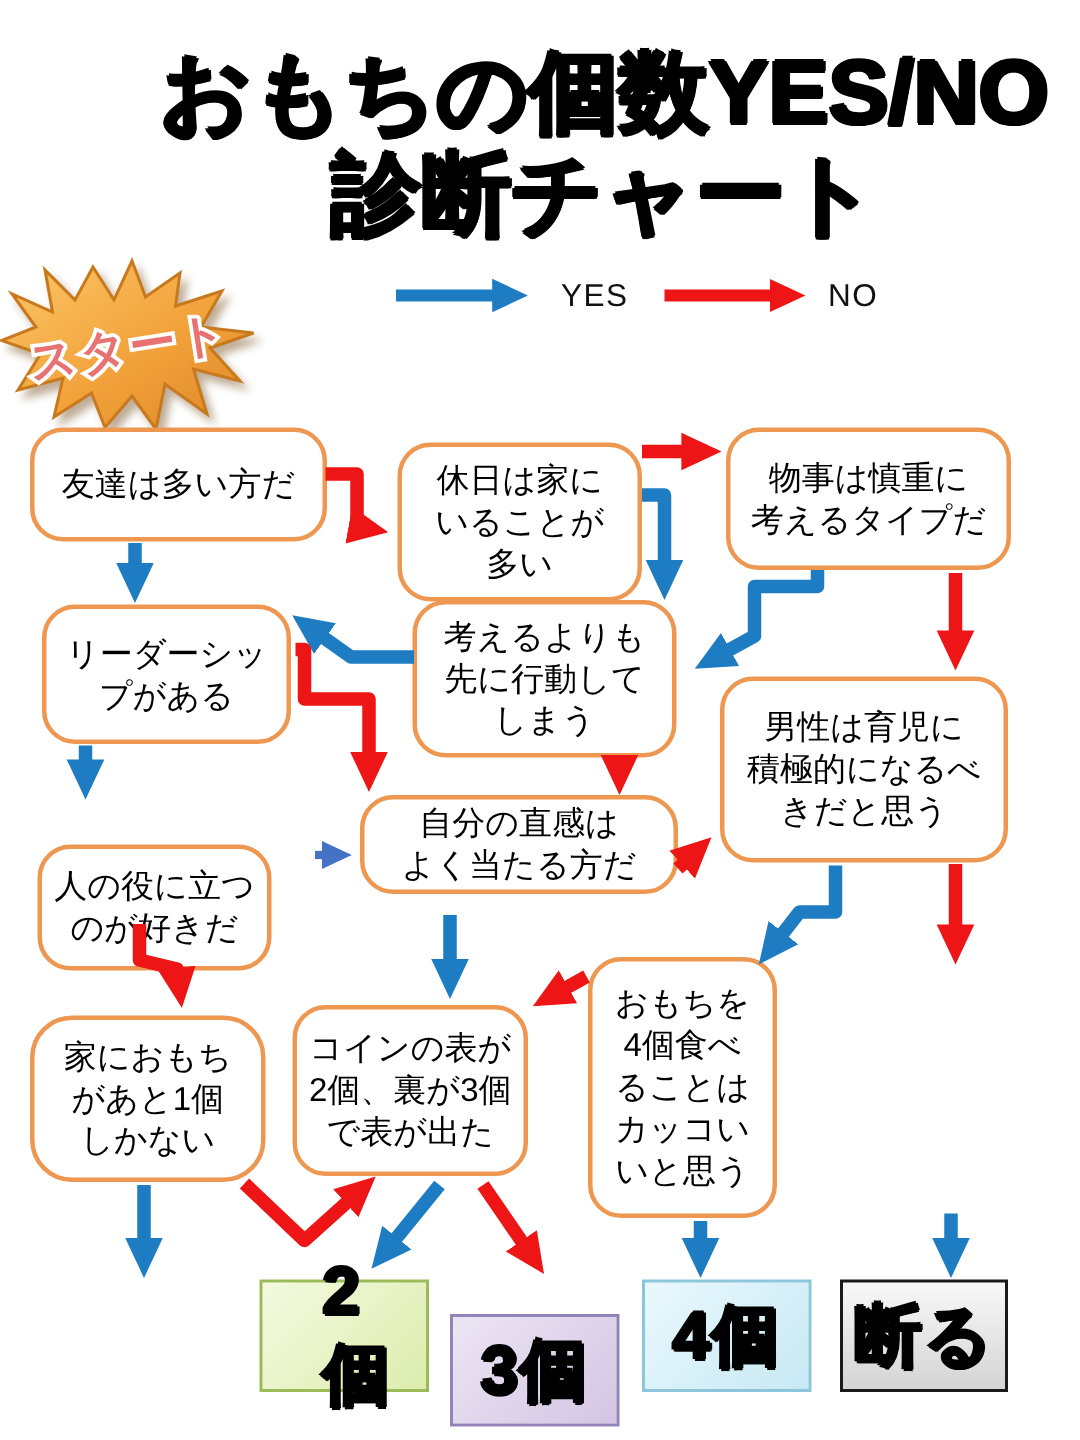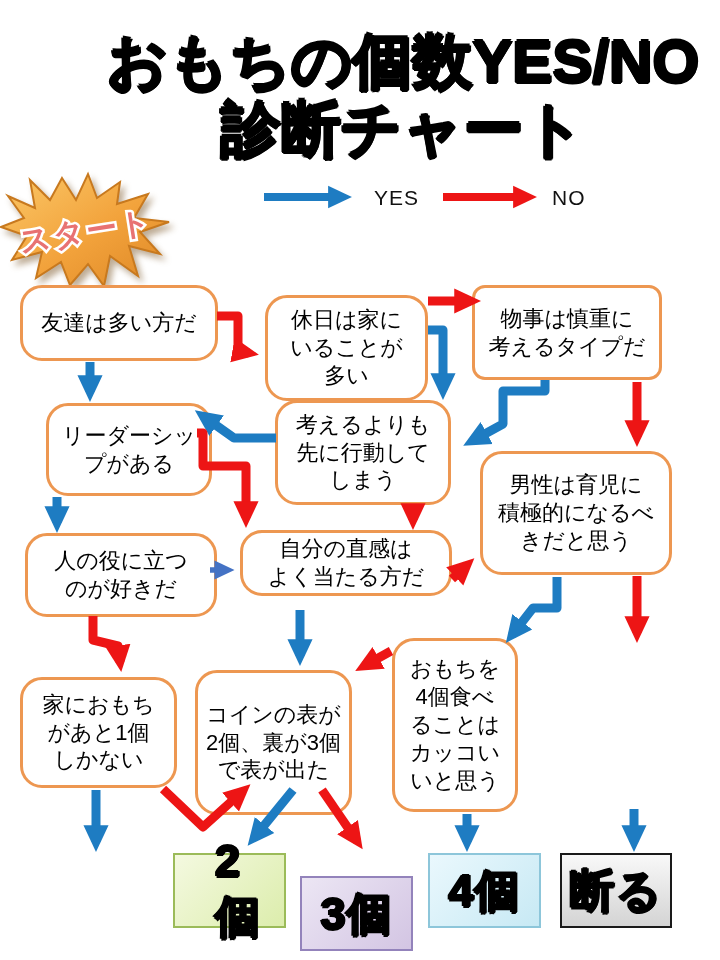--- a/index.html
+++ b/index.html
@@ -70,38 +70,38 @@
       </linearGradient>
     </defs>
     <polygon points="62,8 76,30 88,4 97,28 120,12 117,34 148,24 134,48 169,52 140,62 160,84 129,76 138,106 110,86 104,116 88,94 70,115 61,92 36,108 42,82 12,90 27,66 1,57 24,48 8,26 35,38 30,10 50,30" fill="url(#burstGrad)" stroke="#C8791E" stroke-width="2"></polygon>
     <text x="86" y="72" text-anchor="middle" transform="rotate(-9 86 62)" font-size="31" font-weight="bold" letter-spacing="2" fill="#E87272" stroke="#ffffff" stroke-width="5" paint-order="stroke">スタート</text>
   </svg>
 
   <div class="node" style="left:20px;top:285px;width:198px;height:76px;">友達は多い方だ</div>
   <div class="node" style="left:265px;top:295px;width:163px;height:106px;">休日は家に
 いることが
 多い</div>
-  <div class="node" style="left:472px;top:285px;width:190px;height:95px;border-radius:13px;">物事は慎重に
+  <div class="node" style="left:484px;top:285px;width:190px;height:95px;">物事は慎重に
 考えるタイプだ</div>
-  <div class="node" style="left:46px;top:403px;width:166px;height:93px;">リーダーシッ
+  <div class="node" style="left:28px;top:403px;width:166px;height:93px;">リーダーシッ
 プがある</div>
   <div class="node" style="left:275px;top:400px;width:176px;height:105px;">考えるよりも
 先に行動して
 しまう</div>
   <div class="node" style="left:480px;top:451px;width:192px;height:124px;">男性は育児に
 積極的になるべ
 きだと思う</div>
-  <div class="node" style="left:25px;top:533px;width:192px;height:84px;">人の役に立つ
+  <div class="node" style="left:25px;top:563px;width:156px;height:84px;">人の役に立つ
 のが好きだ</div>
   <div class="node" style="left:240px;top:530px;width:212px;height:66px;">自分の直感は
 よく当たる方だ</div>
-  <div class="node" style="left:20px;top:677px;width:157px;height:111px;">家におもち
+  <div class="node" style="left:20px;top:677px;width:157px;height:111px;border-radius:28px;">家におもち
 があと1個
 しかない</div>
-  <div class="node" style="left:195px;top:670px;width:157px;height:145px;">コインの表が
+  <div class="node" style="left:195px;top:670px;width:157px;height:114px;">コインの表が
 2個、裏が3個
 で表が出た</div>
   <div class="node" style="left:392px;top:638px;width:126px;height:174px;">おもちを
 4個食べ
 ることは
 カッコい
 いと思う</div>
 
   <div class="result r2" style="left:173px;">2個</div>
   <div class="result r3" style="left:300px;">3個</div>

